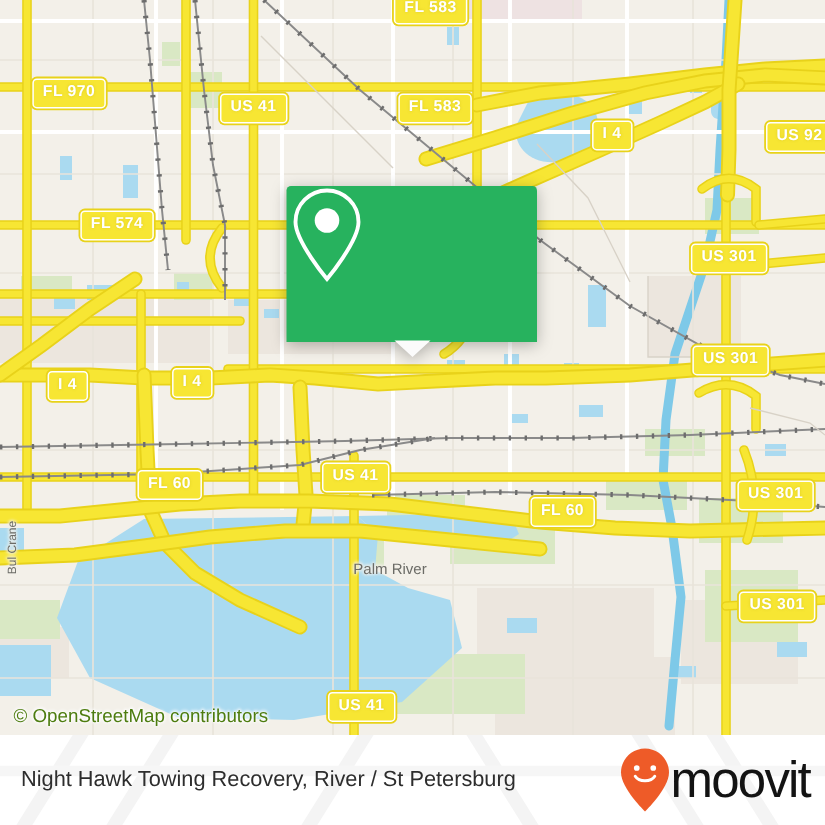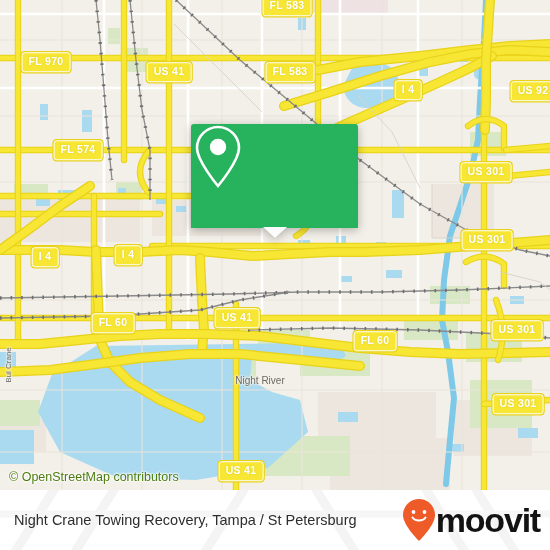--- a/index.html
+++ b/index.html
@@ -101,21 +101,21 @@
     margin-left:14px;
     font-size:14.5px;color:#2d2d2d;white-space:nowrap;
   }
   .brand{
     position:absolute;right:10px;top:50%;
     transform:translateY(-50%);
     display:flex;align-items:center;
   }
   .brand-word{
     font-size:34px;color:#131313;letter-spacing:-1.2px;
-    line-height:1;font-weight:bold;
+    line-height:1;font-weight:normal;
   }
 </style>
 </head>
 <body>
 
 <div id="app">
 
   <div class="map">
 
     <svg width="550" height="490" viewBox="0 0 550 490">
@@ -328,21 +328,21 @@
         <div class="shield" style="left: 128px; top: 255px;">I 4</div>
         <div class="shield" style="left: 113px; top: 323px;">FL 60</div>
         <div class="shield" style="left: 237px; top: 318px;">US 41</div>
         <div class="shield" style="left: 517px; top: 330px;">US 301</div>
         <div class="shield" style="left: 375px; top: 341px;">FL 60</div>
         <div class="shield" style="left: 518px; top: 404px;">US 301</div>
         <div class="shield" style="left: 241px; top: 471px;">US 41</div>
       </div>
 
     <div id="place-label-layer">
-        <div class="place-label" style="left: 260px; top: 380px;">Night River</div>
+        <div class="place-label" style="left: 260px; top: 380px;">Palm River</div>
         <div class="place-label vertical" style="left: 8px; top: 365px;">Bul Crane</div>
       </div>
 
     <div class="popup">
       <div class="popup-head">
         <svg width="54" height="66" viewBox="0 0 54 66">
           <path d="M27 3 C15.4 3 6 12.4 6 24 C6 37 27 62 27 62 C27 62 48 37 48 24 C48 12.4 38.6 3 27 3 Z" fill="none" stroke="#ffffff" stroke-width="2.6"></path>
           <circle cx="27" cy="23" r="8.2" fill="#ffffff"></circle>
         </svg>
       </div>
@@ -361,21 +361,21 @@
         <path d="M250 -10 L200 70"></path>
         <path d="M310 -10 L360 70"></path>
         <path d="M420 -10 L470 70"></path>
         <path d="M470 -10 L520 70"></path>
       </g>
       <g stroke="#f6f6f6" stroke-width="7" fill="none">
         <path d="M0 24 H550"></path>
       </g>
     </svg>
 
-    <div class="bottom-title">Night Crane Towing Recovery, Tampa / St Petersburg</div>
+    <div class="bottom-title">Night Hawk Towing Recovery, River / St Petersburg</div>
 
     <div class="brand">
       <svg width="34" height="44" viewBox="0 0 34 44">
         <path d="M17 1 C8.2 1 1 8.2 1 17 C1 27.5 17 43 17 43 C17 43 33 27.5 33 17 C33 8.2 25.8 1 17 1 Z" fill="#ee5b28"></path>
         <circle cx="11.5" cy="14" r="1.9" fill="#ffffff"></circle>
         <circle cx="22.5" cy="14" r="1.9" fill="#ffffff"></circle>
         <path d="M10.5 19.5 C13 23.5 21 23.5 23.5 19.5" fill="none" stroke="#ffffff" stroke-width="2" stroke-linecap="round"></path>
       </svg>
       <span class="brand-word">moovit</span>
     </div>

